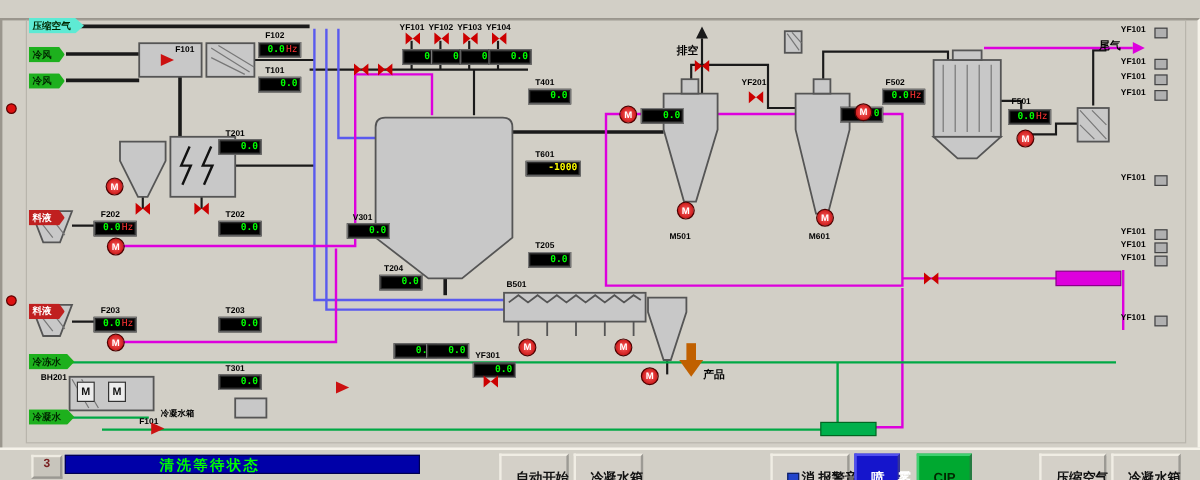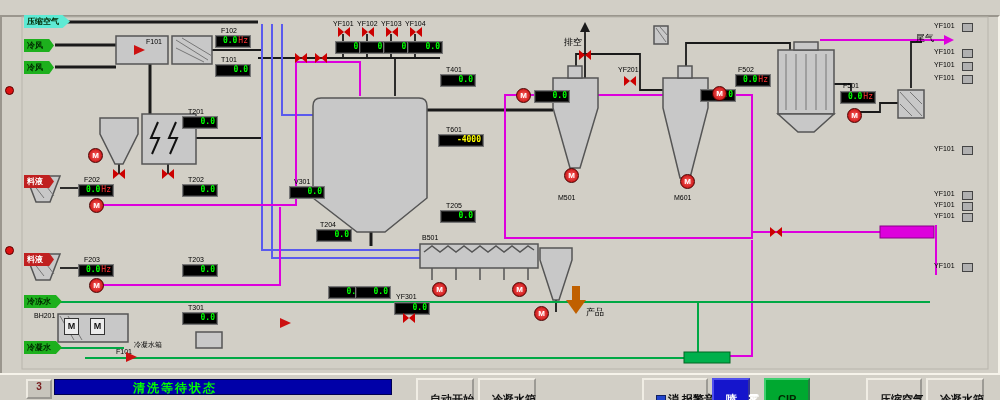--- a/index.html
+++ b/index.html
@@ -12,21 +12,21 @@
   .appicon{position:absolute;left:231px;top:2px;width:11px;height:11px;background:#00a0a0;border:1px solid #005858}
 
   
   .panel{position:absolute;top:15px;left:0;width:996px;height:356px;background:#d2cfc6;border:2px solid;border-color:#9a968d #f6f3ea #f6f3ea #9a968d;z-index:1}
   #pipes{position:absolute;left:0;top:0;z-index:2}
   #overlay{position:absolute;left:0;top:0;width:1000px;height:400px;z-index:3}
   #overlay>div{position:absolute}
 
   .inlet{height:13px;line-height:13px;padding:0 11px 0 3px;font-size:8px;font-weight:bold;white-space:nowrap;
          clip-path:polygon(0 0,84% 0,100% 50%,84% 100%,0 100%)}
-  .tag{font-size:7px;font-weight:normal;color:#000;white-space:nowrap}
+  .tag{font-size:7px;font-weight:bold;color:#000;white-space:nowrap}
   .vbox{width:30px;height:11px;background:#000;border:1px solid #777;box-shadow:inset 0 0 0 1px #2a2a2a;
         font-family:"DejaVu Sans Mono",monospace;font-size:8px;line-height:9px;display:flex;justify-content:flex-end;gap:1px;padding:0 2px;box-sizing:content-box}
   .vbox .val{color:#00ff00;font-weight:bold}
   .vbox .unit{color:#ff3434;font-weight:normal}
   .valve{width:12px;height:10px}
   .valve::before{content:"";position:absolute;left:0;top:0;border-top:5px solid transparent;border-bottom:5px solid transparent;border-left:6px solid #cc0000}
   .valve::after{content:"";position:absolute;right:0;top:0;border-top:5px solid transparent;border-bottom:5px solid transparent;border-right:6px solid #cc0000}
   .motor{width:13px;height:13px;border-radius:50%;background:radial-gradient(#ff6060,#b80000);border:1px solid #4d0000;color:#fff;font-size:8px;font-weight:bold;text-align:center;line-height:13px}
   .pump{width:0;height:0;border-top:5px solid transparent;border-bottom:5px solid transparent;border-left:11px solid #cc1111}
   .pumpbox{width:13px;height:15px;background:#ececec;border:1px solid #333;font-size:9px;font-weight:bold;text-align:center;line-height:15px;color:#111}
@@ -35,21 +35,21 @@
 
   .estop{position:absolute;left:337px;top:130px;width:86px;height:26px;background:#efe95a;border:2px outset #fff9a8;
          font-size:14px;font-weight:bold;text-align:center;line-height:24px;color:#000;letter-spacing:2px;z-index:4;cursor:pointer}
 
   .wm{position:absolute;left:64px;top:74px;font-size:29px;font-weight:bold;white-space:nowrap;z-index:7;
       color:#ff1515;-webkit-text-stroke:1.2px #2525cc;text-shadow:1px 1px 0 #2525cc,-1px -1px 0 #2525cc,1px -1px 0 #2525cc,-1px 1px 0 #2525cc}
 
   
   .sbar{position:absolute;left:0;bottom:0;width:100%;height:25px;background:#d2cfc6;border-top:2px solid #f6f3ea;z-index:6}
   .pageico{position:absolute;left:26px;top:4px;width:22px;height:16px;background:#c8c5bc;border:2px outset #eeebe2;font-size:10px;font-weight:bold;text-align:center;line-height:12px;color:#7a2020;cursor:pointer}
-  .statusfield{position:absolute;left:54px;top:4px;width:338px;height:16px;background:#0000a8;border:1px solid #000050;color:#00ff00;font-size:12px;font-weight:bold;line-height:16px;padding-left:78px;letter-spacing:2px;box-sizing:border-box}
+  .statusfield{position:absolute;left:54px;top:4px;width:296px;height:16px;background:#0000a8;border:1px solid #000050;color:#00ff00;font-size:12px;font-weight:bold;line-height:16px;padding-left:78px;letter-spacing:2px;box-sizing:border-box}
   .btn{position:absolute;top:3px;height:19px;background:#d4d0c8;border:2px outset #f0ede4;font-size:11px;font-weight:bold;color:#111;text-align:left;line-height:14px;padding:12px;cursor:pointer;font-family:"Liberation Sans",sans-serif;white-space:nowrap}
   #btn-auto-start{left:416px;width:58px}
   #btn-auto-stop{left:478px;width:58px}
   #btn-mute{left:642px;width:66px}
   #btn-spray{left:712px;width:38px;background:#1515cc;color:#fff;letter-spacing:4px;border-color:#5050ee}
   #btn-cip{left:764px;width:46px;background:#00a830;color:#002800;border-color:#40d070}
   #btn-spray-set{left:866px;width:56px}
   #btn-clean-set{left:926px;width:58px}
   .alarmico{display:inline-block;width:8px;height:8px;background:#2244cc;border:1px solid #102060;margin-right:2px;vertical-align:middle}
 </style>
@@ -231,21 +231,21 @@
       <div class="vbox" style="left: 383px; top: 41px;">
         <span class="val">0.0</span>
       </div>
       <div class="vbox" style="left: 407px; top: 41px;">
         <span class="val">0.0</span>
       </div>
       <div class="vbox" style="left: 440px; top: 74px;">
         <span class="val">0.0</span>
       </div>
       <div class="vbox" style="left: 438px; top: 134px; width: 40px;">
-        <span class="val" style="color: rgb(255, 255, 0);">-4000</span>
+        <span class="val" style="color: rgb(255, 255, 0);">-1000</span>
       </div>
       <div class="vbox" style="left: 440px; top: 210px;">
         <span class="val">0.0</span>
       </div>
       <div class="vbox" style="left: 316px; top: 229px;">
         <span class="val">0.0</span>
       </div>
       <div class="vbox" style="left: 289px; top: 186px;">
         <span class="val">0.0</span>
       </div>

